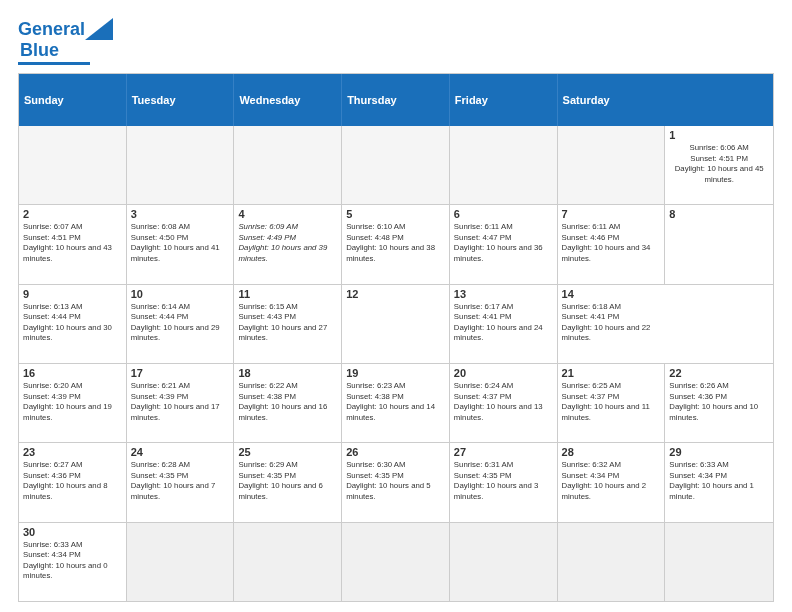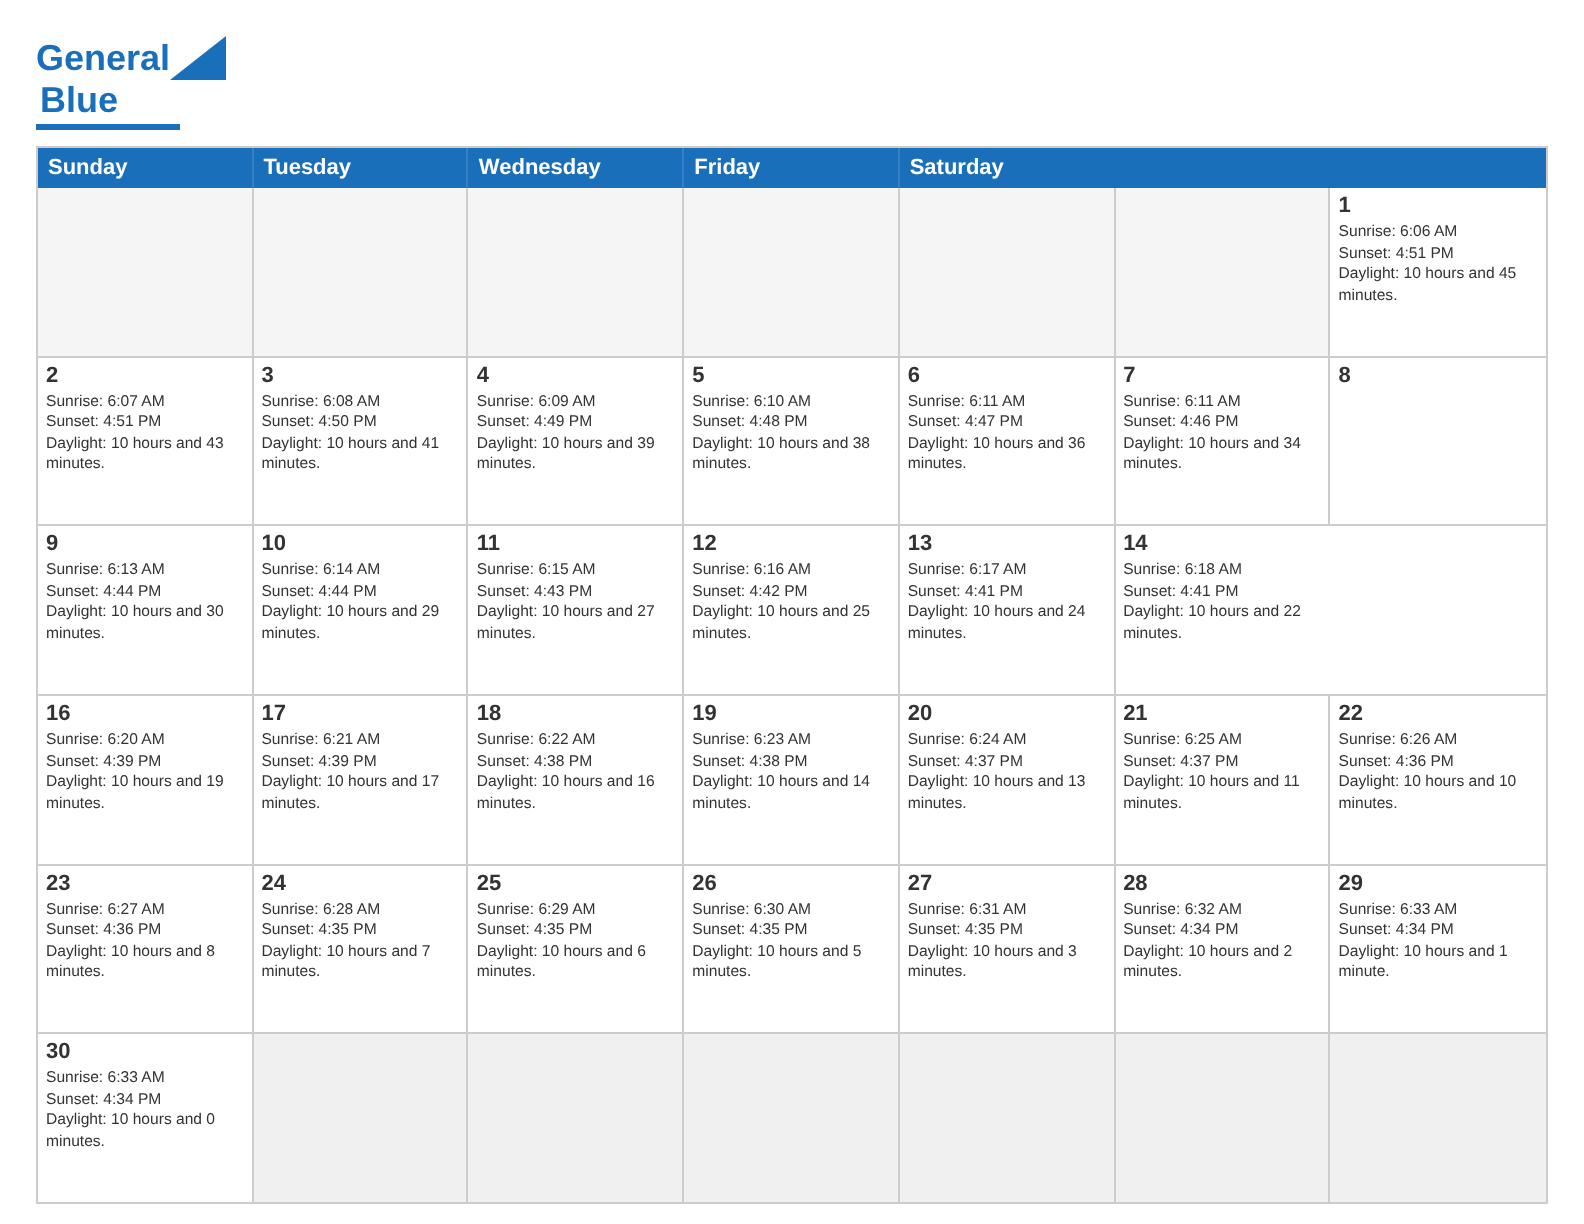--- a/index.html
+++ b/index.html
@@ -63,21 +63,21 @@
     }
     .calendar-header {
       display: grid;
       grid-template-columns: repeat(7, 1fr);
       background: #1a6fba;
     }
     .calendar-header-cell {
       color: #fff;
       font-size: 11px;
       font-weight: bold;
-      padding: 4px 5px;
+      padding: 20px 5px;
       border-right: 1px solid #3580c5;
     }
     .calendar-header-cell:last-child {
       border-right: none;
     }
     .calendar-body {
       flex: 1;
       display: flex;
       flex-direction: column;
     }
@@ -144,54 +144,55 @@
       <div class="month-title"></div>
       <div class="location"></div>
     </div>
   </div>
 
   <div class="calendar">
     <div class="calendar-header">
     <div class="calendar-header-cell">Sunday</div>
         <div class="calendar-header-cell">Tuesday</div>
         <div class="calendar-header-cell">Wednesday</div>
+        <div class="calendar-header-cell">Thursday</div>
         <div class="calendar-header-cell">Friday</div>
         <div class="calendar-header-cell">Saturday</div>
       </div>
     <div class="calendar-body">
     <div class="calendar-row">
           <div class="calendar-cell empty"></div>
           <div class="calendar-cell empty"></div>
           <div class="calendar-cell empty"></div>
           <div class="calendar-cell empty"></div>
           <div class="calendar-cell empty"></div>
           <div class="calendar-cell empty"></div>
           <div class="calendar-cell">
             <span class="day-number">1</span>
-            <div class="cell-info" style="white-space: pre-line;">Sunrise: 6:06 AM
+            <div class="cell-info" style="white-space: pre-line; text-align: center;">Sunrise: 6:06 AM
 Sunset: 4:51 PM
 Daylight: 10 hours and 45 minutes.</div>
           </div>
         </div>
         <div class="calendar-row">
           <div class="calendar-cell">
             <span class="day-number">2</span>
             <div class="cell-info" style="white-space: pre-line;">Sunrise: 6:07 AM
 Sunset: 4:51 PM
 Daylight: 10 hours and 43 minutes.</div>
           </div>
           <div class="calendar-cell">
             <span class="day-number">3</span>
             <div class="cell-info" style="white-space: pre-line;">Sunrise: 6:08 AM
 Sunset: 4:50 PM
 Daylight: 10 hours and 41 minutes.</div>
           </div>
           <div class="calendar-cell">
             <span class="day-number">4</span>
-            <div class="cell-info" style="white-space: pre-line;">Sunrise: 6:09 AM
+            <div class="cell-info" style="white-space: pre-line; font-style: italic;">Sunrise: 6:09 AM
 Sunset: 4:49 PM
 Daylight: 10 hours and 39 minutes.</div>
           </div>
           <div class="calendar-cell">
             <span class="day-number">5</span>
             <div class="cell-info" style="white-space: pre-line;">Sunrise: 6:10 AM
 Sunset: 4:48 PM
 Daylight: 10 hours and 38 minutes.</div>
           </div>
           <div class="calendar-cell">
@@ -224,23 +225,20 @@
 Daylight: 10 hours and 29 minutes.</div>
           </div>
           <div class="calendar-cell">
             <span class="day-number">11</span>
             <div class="cell-info" style="white-space: pre-line;">Sunrise: 6:15 AM
 Sunset: 4:43 PM
 Daylight: 10 hours and 27 minutes.</div>
           </div>
           <div class="calendar-cell">
             <span class="day-number">12</span>
-            <div class="cell-info" style="white-space: pre-line;">Sunrise: 6:16 AM
-Sunset: 4:42 PM
-Daylight: 10 hours and 25 minutes.</div>
           </div>
           <div class="calendar-cell">
             <span class="day-number">13</span>
             <div class="cell-info" style="white-space: pre-line;">Sunrise: 6:17 AM
 Sunset: 4:41 PM
 Daylight: 10 hours and 24 minutes.</div>
           </div>
           <div class="calendar-cell">
             <span class="day-number">14</span>
             <div class="cell-info" style="white-space: pre-line;">Sunrise: 6:18 AM

